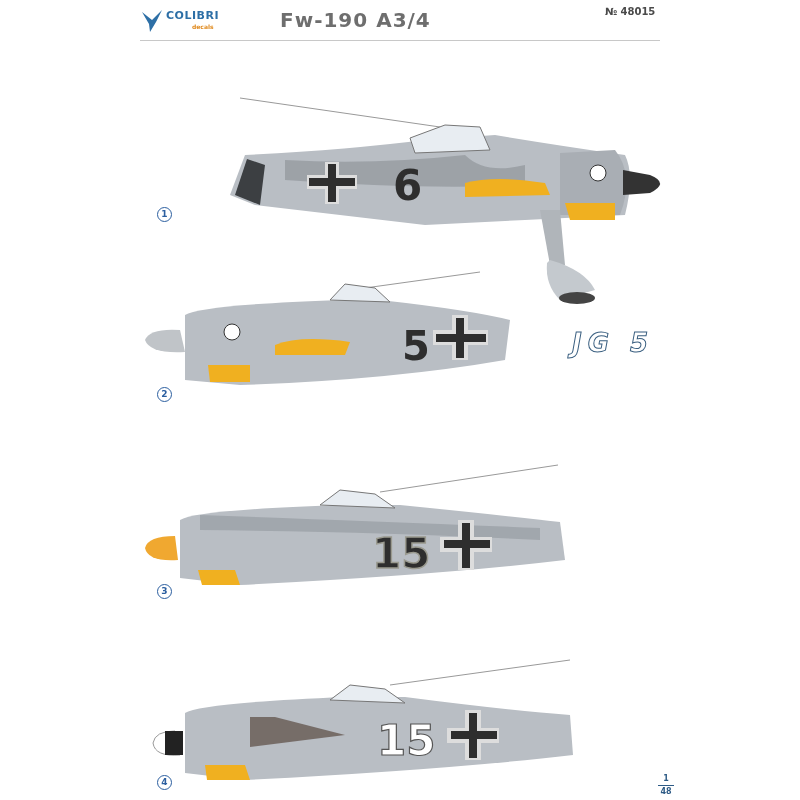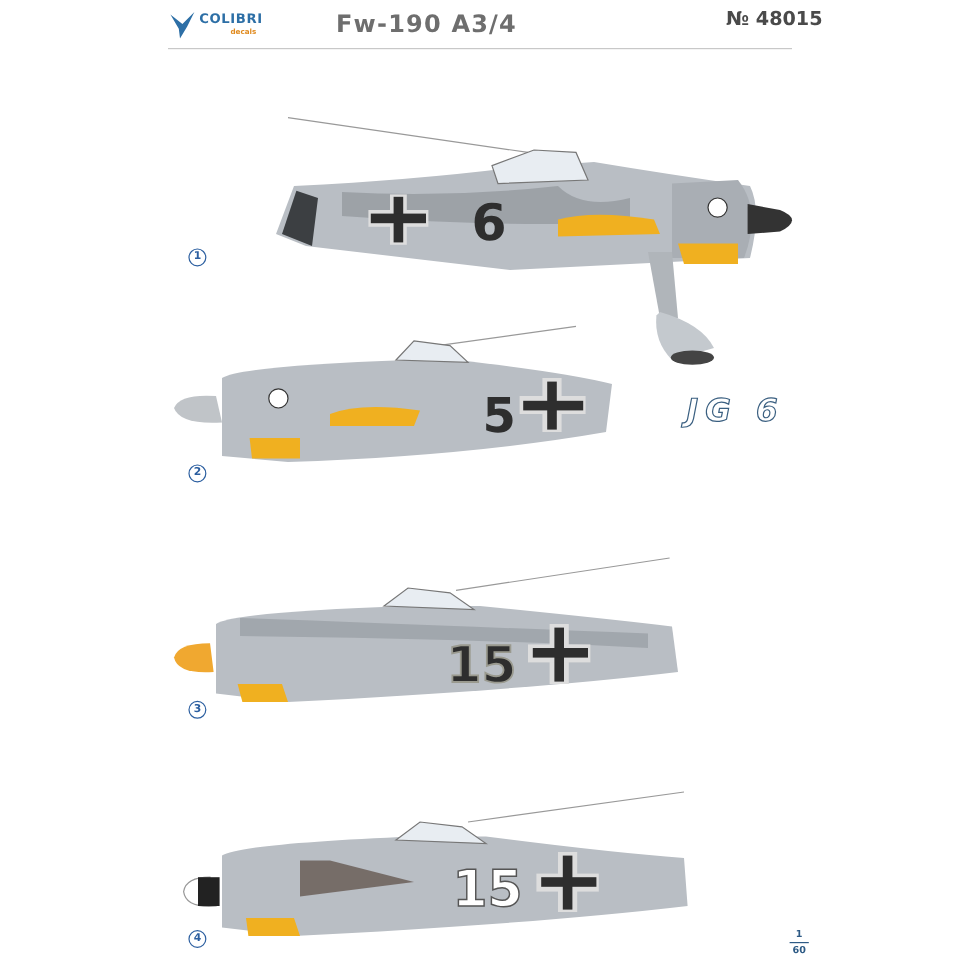--- a/index.html
+++ b/index.html
@@ -2,21 +2,21 @@
 <html><head>
 <meta charset="utf-8">
 <style>
   html,body{margin:0;padding:0;background:#fff;}
   body{width:800px;height:800px;position:relative;overflow:hidden;font-family:"DejaVu Sans",sans-serif;}
   .abs{position:absolute;}
   .logo{left:140px;top:6px;width:100px;height:32px;text-align:center;}
   .logo-text{position:absolute;left:26px;top:3px;font-family:"DejaVu Sans",sans-serif;font-weight:bold;font-size:11px;color:#2d6fa6;letter-spacing:0.5px;}
   .logo-sub{position:absolute;left:52px;top:17px;font-size:6px;color:#e08a1e;font-weight:bold;}
   .title{left:280px;top:8px;font-family:"DejaVu Sans",sans-serif;font-weight:bold;font-size:20px;color:#6e6e6e;letter-spacing:1px;}
-  .catno{left:605px;top:6px;font-size:16px;color:#4a4a4a;font-weight:bold;}
+  .catno{left:605px;top:6px;font-size:10px;color:#4a4a4a;font-weight:bold;}
   .rule{left:140px;top:40px;width:520px;height:1px;background:#c8c8c8;}
   .marker{width:13px;height:13px;border:1.5px solid #2c5fa0;border-radius:50%;color:#2c5fa0;font-size:9px;font-weight:bold;text-align:center;line-height:13px;}
   .jg{left:572px;top:328px;font-family:"DejaVu Sans",sans-serif;font-style:italic;font-weight:bold;font-size:26px;color:#fff;-webkit-text-stroke:1px #3a5f80;letter-spacing:6px;}
   .scale{left:658px;top:774px;width:16px;text-align:center;font-size:8px;font-weight:bold;color:#2d5a85;line-height:10px;}
   .scale .bar{height:1px;background:#2d5a85;margin:1px 0;}
   .plane{position:absolute;}
 </style>
 </head>
 <body>
 
@@ -65,21 +65,21 @@
   <path d="M135 75 Q160 65 210 72 L205 85 L135 85 Z" fill="#f0b020"></path>
   <path d="M68 95 L110 95 L110 112 L70 112 Z" fill="#f0b020"></path>
   <g fill="#2e2e2e">
     <rect x="312" y="45" width="16" height="45" fill="#ddd"></rect>
     <rect x="293" y="60" width="55" height="15" fill="#ddd"></rect>
     <rect x="316" y="48" width="8" height="40"></rect>
     <rect x="296" y="64" width="50" height="8"></rect>
   </g>
   <text x="262" y="90" font-family="DejaVu Sans, sans-serif" font-weight="bold" font-size="40" fill="#2e2e2e">5</text>
 </svg>
-<div class="abs jg">JG 6</div>
+<div class="abs jg">JG 5</div>
 
 <div class="abs marker" style="left:157px;top:584px">3</div>
 <svg class="plane" style="left:140px;top:460px" width="440" height="140" viewBox="0 0 440 140">
   <line x1="240" y1="32" x2="418" y2="5" stroke="#999" stroke-width="1"></line>
   <path d="M40 60 Q55 50 200 45 L260 45 Q360 55 420 62 L425 100 Q300 115 100 125 L40 118 Z" fill="#b9bec4"></path>
   <path d="M60 55 Q200 60 400 68 L400 80 Q250 72 60 70 Z" fill="#8a8f95" opacity="0.5"></path>
   <path d="M180 45 L200 30 L235 34 L255 48 Z" fill="#e8edf2" stroke="#777" stroke-width="1"></path>
   <path d="M5 88 Q8 76 35 76 L38 100 Q8 102 5 88 Z" fill="#f0a830"></path>
   <path d="M58 110 L95 110 L100 125 L62 125 Z" fill="#f0b020"></path>
   <g fill="#2e2e2e">
@@ -105,14 +105,14 @@
     <rect x="302" y="73" width="52" height="15" fill="#ddd"></rect>
     <rect x="324" y="58" width="8" height="45"></rect>
     <rect x="306" y="76" width="46" height="8"></rect>
   </g>
   <text x="232" y="100" font-family="DejaVu Sans, sans-serif" font-weight="bold" font-size="42" fill="#fff" stroke="#555" stroke-width="1.2">15</text>
 </svg>
 
 <div class="abs scale">
   <div>1</div>
   <div class="bar"></div>
-  <div>60</div>
+  <div>48</div>
 </div>
 
 </body></html>

